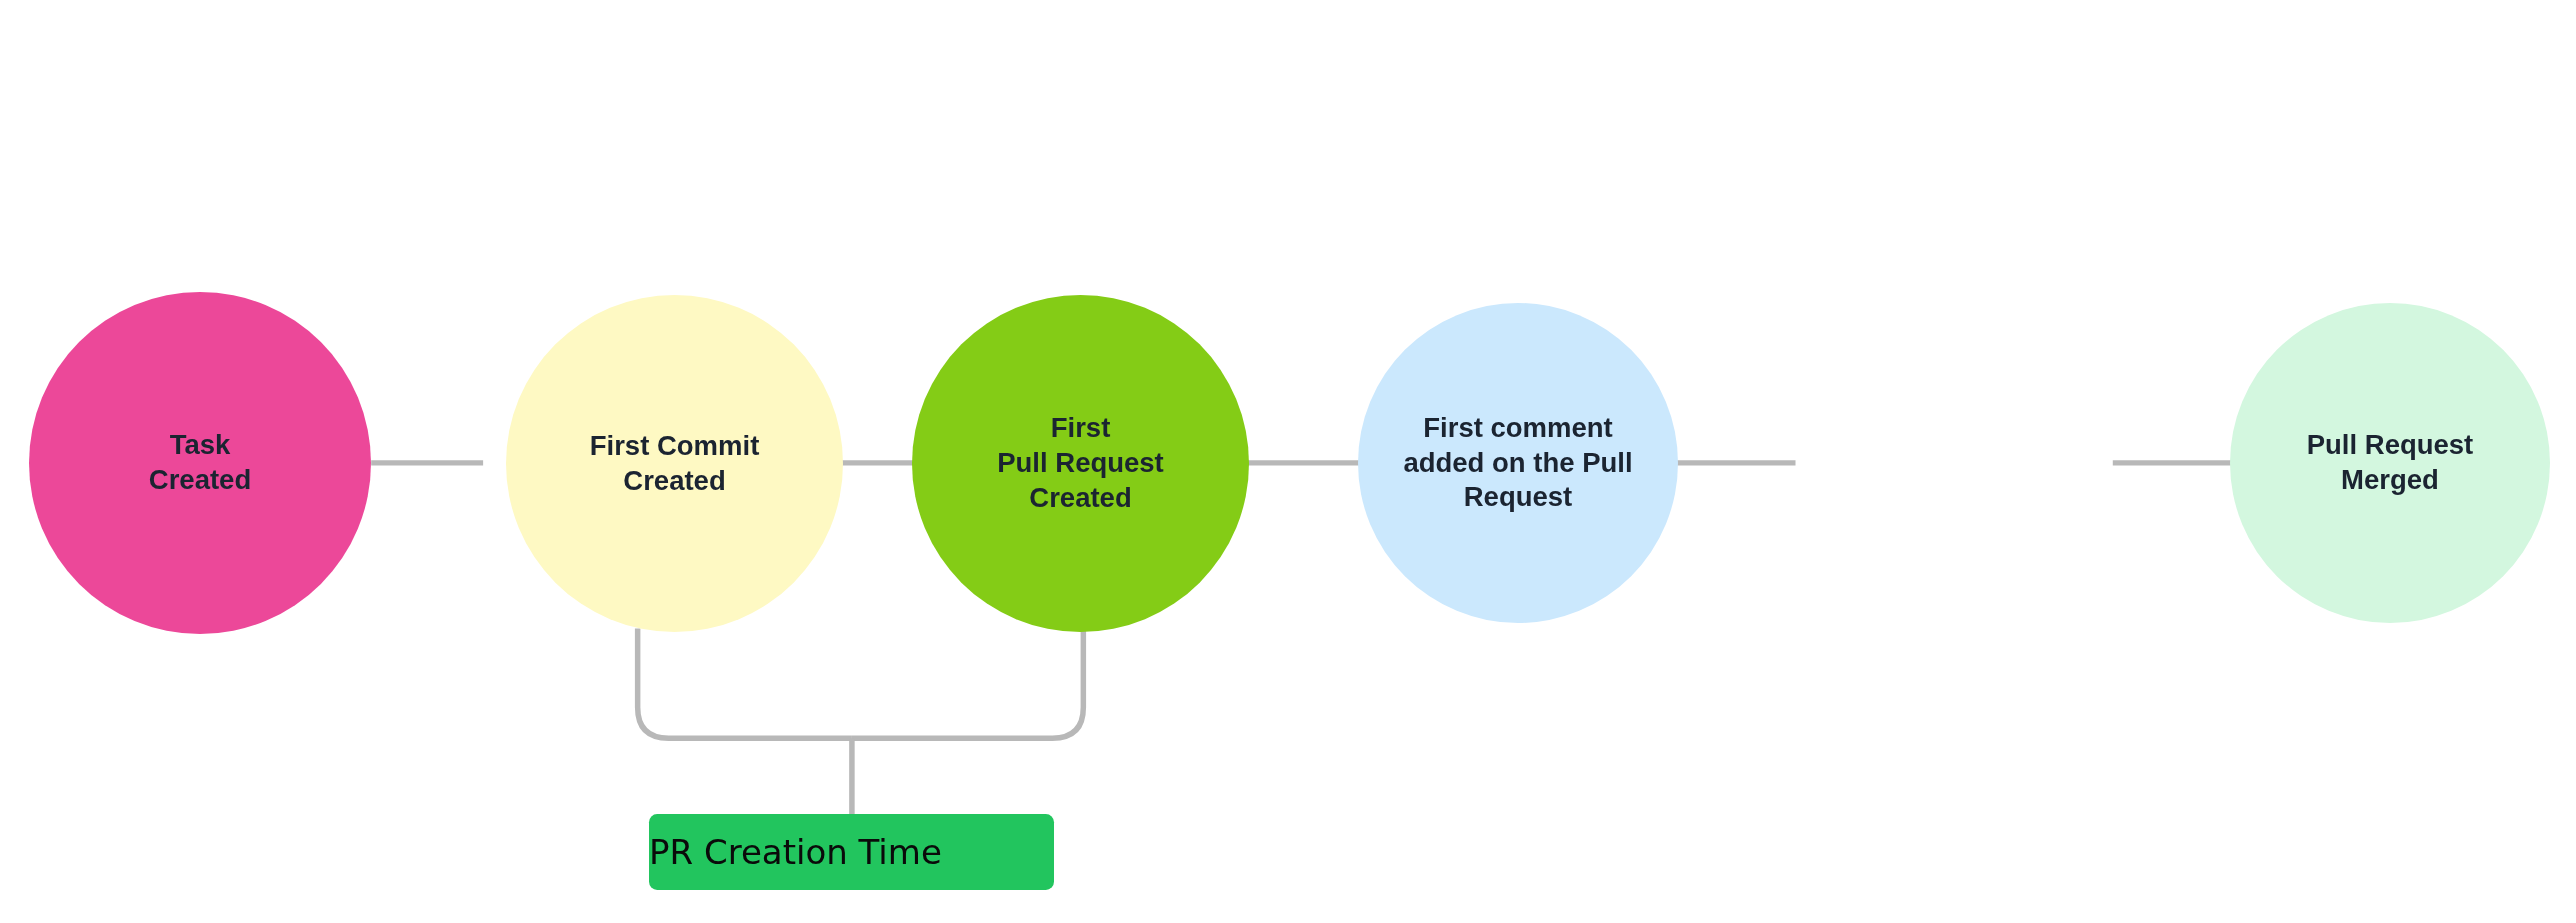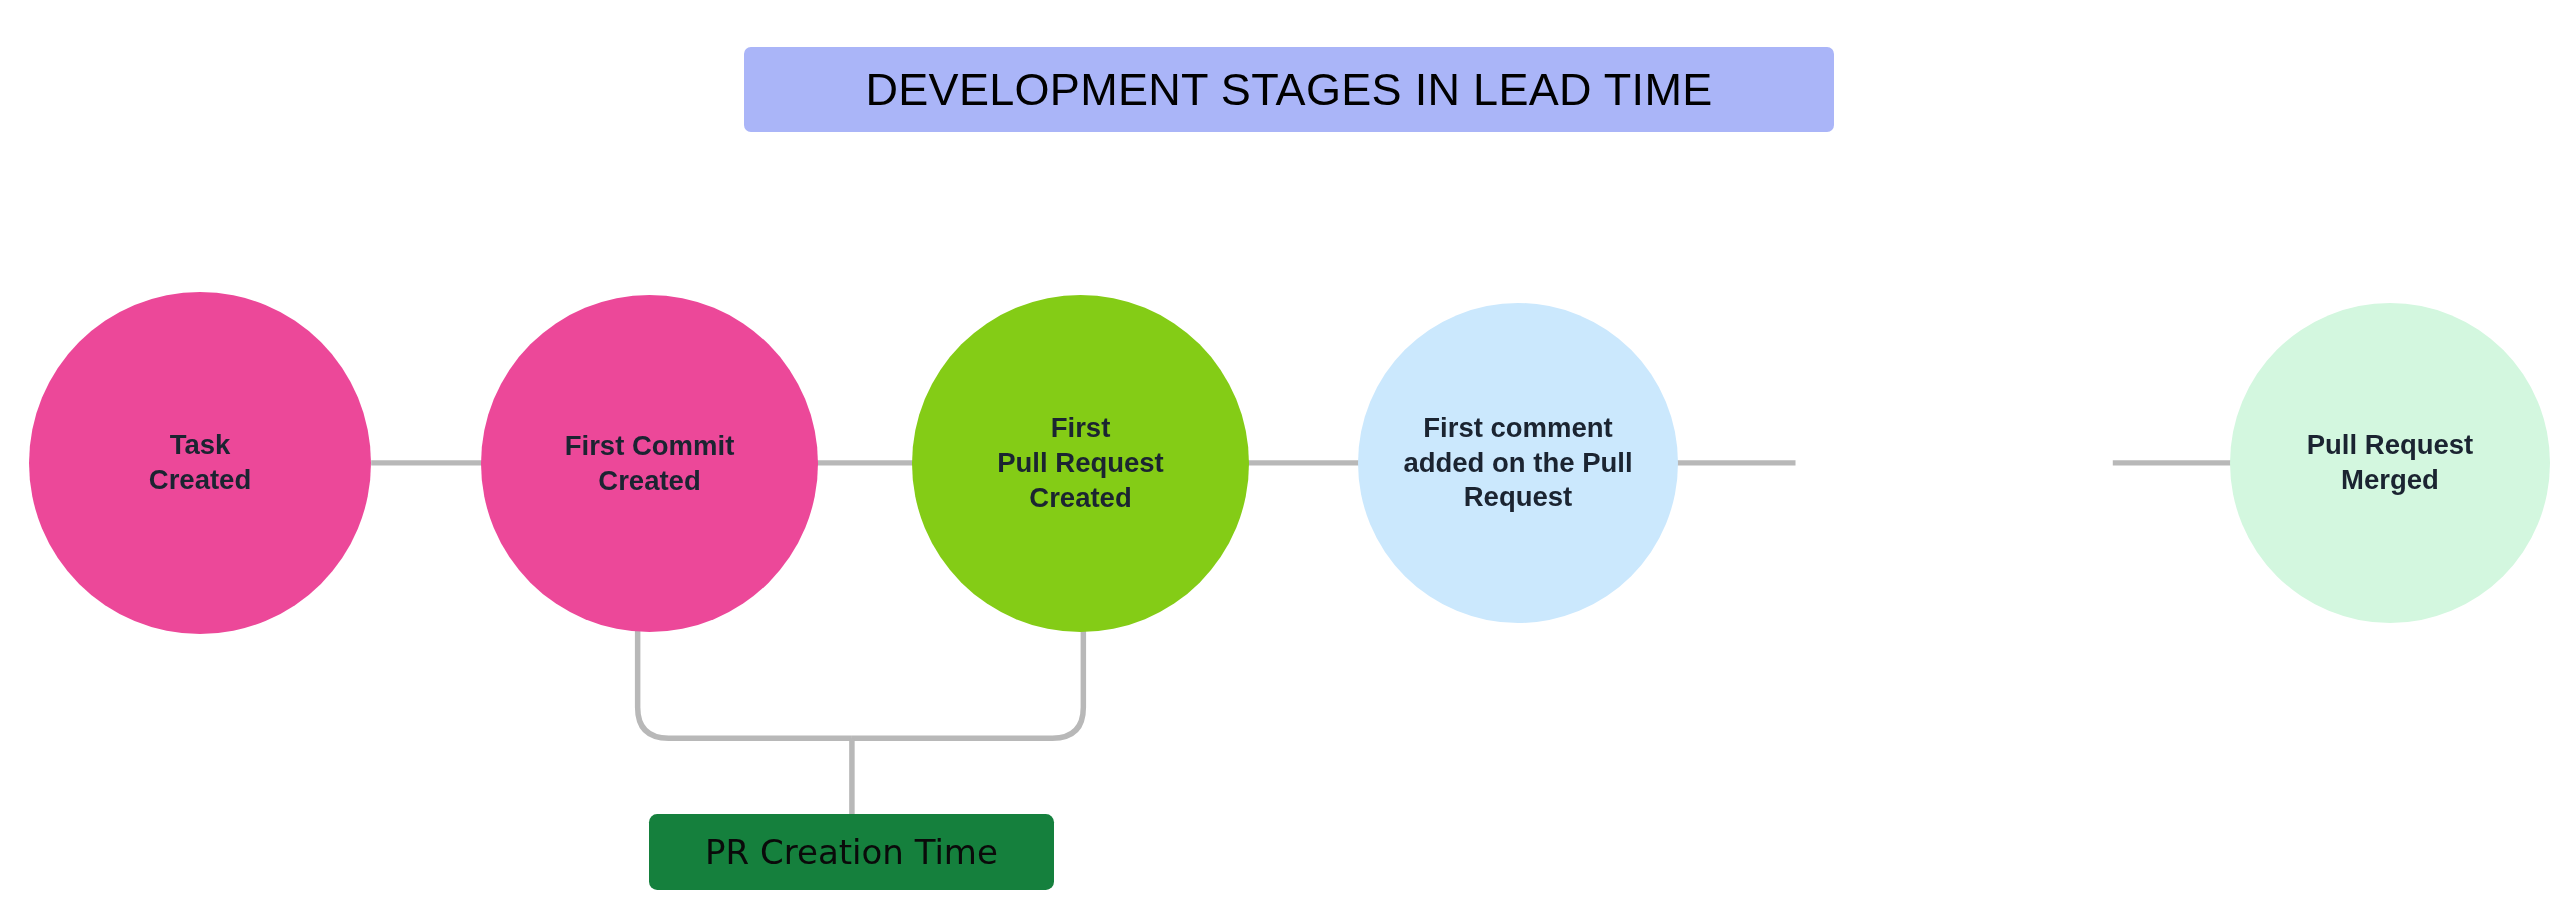--- a/index.html
+++ b/index.html
@@ -75,44 +75,41 @@
     width: 118%;
   }
 
   
   .annotation-box {
     position: absolute;
     left: 649px;
     top: 814px;
     width: 405px;
     height: 76px;
-    background: #15803d;
+    background: #22c55e;
     border-radius: 8.2px;
     display: flex;
     align-items: center;
-    justify-content: center;
+    justify-content: flex-start;
     box-sizing: border-box;
   }
   .annotation-text {
     font-family: "DejaVu Sans", sans-serif;
     font-size: 34px;
     font-weight: 400;
     color: #0a0a0a;
     white-space: nowrap;
     line-height: 1;
   }
 </style>
 </head>
 <body>
 
 <div id="canvas">
 
-  <div class="title-banner">
-    <span class="title-text">DEVELOPMENT STAGES IN LEAD TIME</span>
-  </div>
 
   <svg class="flow-svg" viewBox="0 0 3750 1344" width="2576" height="923">
     <g fill="none" stroke="#b8b8b8" stroke-width="8">
       <line x1="540" y1="674" x2="703" y2="674"></line>
       <line x1="1187" y1="674" x2="1330" y2="674"></line>
       <line x1="1816" y1="674" x2="1980" y2="674"></line>
       <line x1="2441" y1="674" x2="2614" y2="674"></line>
       <line x1="3076" y1="674" x2="3249" y2="674"></line>
     </g>
     <g fill="none" stroke="#b8b8b8" stroke-width="8" stroke-linecap="butt" stroke-linejoin="round">
@@ -120,21 +117,21 @@
       <path d="M 1577 915 L 1577 1030 Q 1577 1075 1532 1075 L 1240 1075"></path>
       <path d="M 1240 1075 L 1240 1188"></path>
     </g>
   </svg>
 
   <div class="stage-node" style="left:29px; top:292px; width:342px; height:342px; background:#ec4899;">
     <span class="stage-label">Task
 Created</span>
   </div>
 
-  <div class="stage-node" style="left:481px; top:295px; width:337px; height:337px; background:#ec4899;">
+  <div class="stage-node" style="left:506px; top:295px; width:337px; height:337px; background:#fef9c3;">
     <span class="stage-label">First Commit
 Created</span>
   </div>
 
   <div class="stage-node" style="left:912px; top:295px; width:337px; height:337px; background:#84cc16;">
     <span class="stage-label">First
 Pull Request
 Created</span>
   </div>
 

